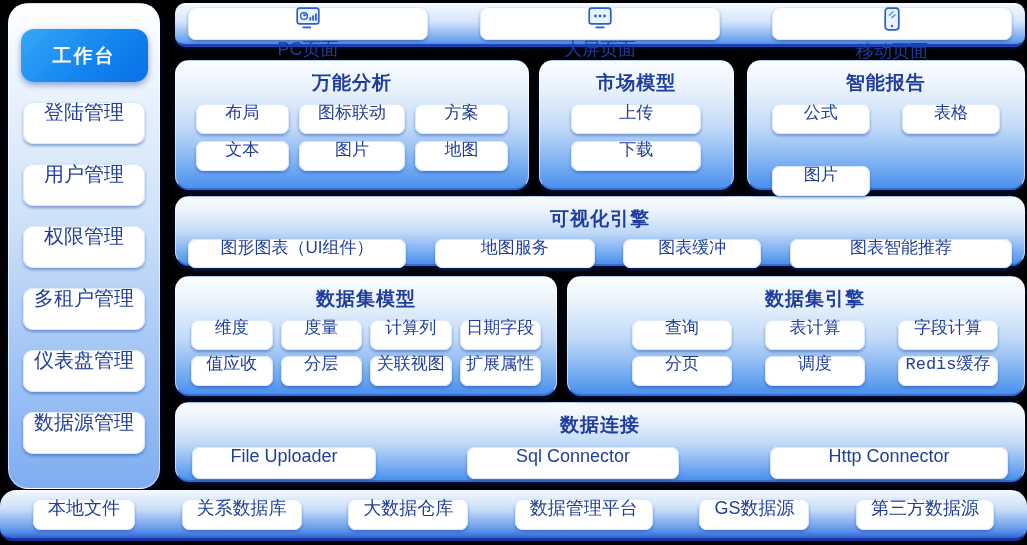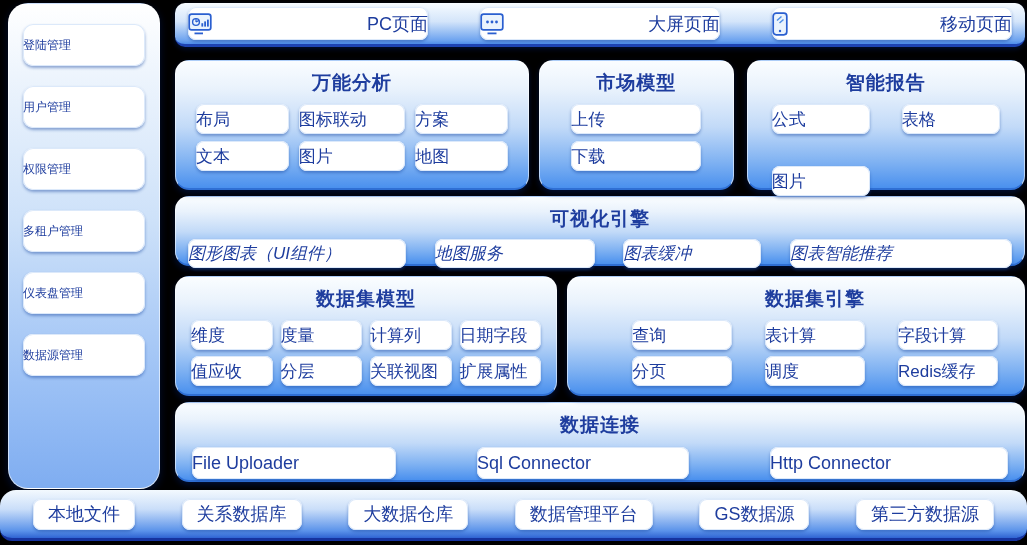--- a/index.html
+++ b/index.html
@@ -24,40 +24,41 @@
   .panel-title{
     text-align:center;color:var(--navy);font-size:19px;font-weight:700;
     padding-top:9px;letter-spacing:1px;
   }
   .chip{
     background:#fff;border-radius:8px;color:var(--navy);
     display:flex;align-items:center;justify-content:space-between;
     font-size:17px;font-weight:500;line-height:1;cursor:pointer;
     box-shadow:0 2px 3px rgba(25,70,160,.45), inset 0 0 0 1px #dcE9fa;
     white-space:nowrap;
+    flex-direction:column;
   }
   
   #sidebar{
     position:absolute;left:8px;top:3px;width:152px;height:486px;
     border-radius:20px;
     background:linear-gradient(180deg,#ffffff 0%,#eef5fd 14%,#cde1f9 45%,#9cc1f5 78%,#7fadf1 100%);
     border:1px solid rgba(255,255,255,.6);
     box-shadow:0 3px 8px rgba(0,25,90,.55);
     box-sizing:border-box;
     display:flex;flex-direction:column;align-items:center;
   }
   .workbench{
     margin-top:25px;width:127px;height:53px;border-radius:13px;
     background:linear-gradient(135deg,#36a7f6 0%,#1486f0 55%,#0a6fe6 100%);
     color:#fff;font-size:19px;font-weight:700;letter-spacing:2px;
     display:flex;align-items:center;justify-content:center;cursor:pointer;
     box-shadow:0 3px 6px rgba(10,60,160,.45);
   }
   .side-item{
-    margin-top:20px;width:122px;height:42px;border-radius:10px;font-size:12px;
+    margin-top:20px;width:122px;height:42px;border-radius:10px;font-size:20px;
   }
   
   #main{position:absolute;left:175px;top:3px;width:850px;}
   
   #top-bar{
     height:44px;border-radius:10px;
     background:linear-gradient(180deg,#f6fbff 0%,#d4e5fa 45%,#6ba2ef 92%,#4e8deb 100%);
     border-bottom:3px solid #1d43b3;
     box-shadow:0 2px 5px rgba(0,25,90,.55);
     display:flex;align-items:center;justify-content:space-between;
@@ -72,58 +73,59 @@
   .feature-panel{height:130px;}
   #panel-universal{width:356px;}
   #panel-market{width:196px;}
   #panel-report{width:280px;margin-left:3px;}
   .grid-3{display:grid;grid-template-columns:1fr 1.15fr 1fr;column-gap:10px;row-gap:7px;padding:8px 20px 0;}
   .grid-1{display:grid;grid-template-columns:130px;justify-content:center;row-gap:7px;padding:8px 0 0;}
   .grid-2{display:grid;grid-template-columns:1fr 1fr;column-gap:22px;row-gap:7px;padding:8px 24px 0;gap:32px;}
   .grid-3 .chip,.grid-1 .chip,.grid-2 .chip{height:30px;}
   
   #panel-viz{height:70px;margin-bottom:10px;}
-  #viz-buttons{display:flex;justify-content:space-between;padding:7px 12px 0;font-style:italic;}
+  #viz-buttons{display:flex;justify-content:space-between;padding:7px 12px 0;}
   #viz-buttons .chip{height:29px;}
   #viz-buttons .chip:nth-child(1){width:218px;}
   #viz-buttons .chip:nth-child(2){width:160px;}
   #viz-buttons .chip:nth-child(3){width:138px;}
   #viz-buttons .chip:nth-child(4){width:222px;}
   
-  #datasets-row{display:flex;gap:10px;margin-bottom:6px;}
+  #datasets-row{display:flex;gap:10px;margin-bottom:6px;font-family:Liberation Mono, monospace;}
   .dataset-panel{height:120px;}
   #panel-dsmodel{width:415px;}
   #panel-dsengine{width:494px;padding-left:38px;}
   .grid-4{display:grid;grid-template-columns:repeat(4,1fr);column-gap:8px;row-gap:6px;padding:8px 15px 4px;}
   .grid-e3{display:grid;grid-template-columns:repeat(3,1fr);column-gap:33px;row-gap:6px;padding:8px 26px 0;}
   .grid-4 .chip,.grid-e3 .chip{height:30px;}
   
   #panel-connect{height:80px;}
   #connect-buttons{display:flex;justify-content:space-between;padding:9px 16px 0;}
   #connect-buttons .chip{height:32px;font-size:18px;}
-  #connect-buttons .chip:nth-child(1){width:204px;}
+  #connect-buttons .chip:nth-child(1){width:184px;}
   #connect-buttons .chip:nth-child(2){width:212px;}
   #connect-buttons .chip:nth-child(3){width:238px;}
   
   #footer-bar{
     position:absolute;left:0;top:490px;width:1027px;height:51px;
     border-radius:16px 16px 12px 12px;
     background:linear-gradient(180deg,#f3f9fe 0%,#cadef9 40%,#5b93ea 85%,#2f63d2 100%);
     border-bottom:3px solid #16339f;
     display:flex;align-items:center;justify-content:space-between;
     padding:0 33px;box-sizing:border-box;
   }
   #footer-bar .chip{height:31px;padding:0 15px;font-size:18px;}
 </style>
 </head>
 <body>
 
 <div id="screen">
 
   <div id="sidebar">
+    <div class="workbench">工作台</div>
     <div class="chip side-item">登陆管理</div>
     <div class="chip side-item">用户管理</div>
     <div class="chip side-item">权限管理</div>
     <div class="chip side-item">多租户管理</div>
     <div class="chip side-item">仪表盘管理</div>
     <div class="chip side-item">数据源管理</div>
   </div>
 
   <div id="main">
 

